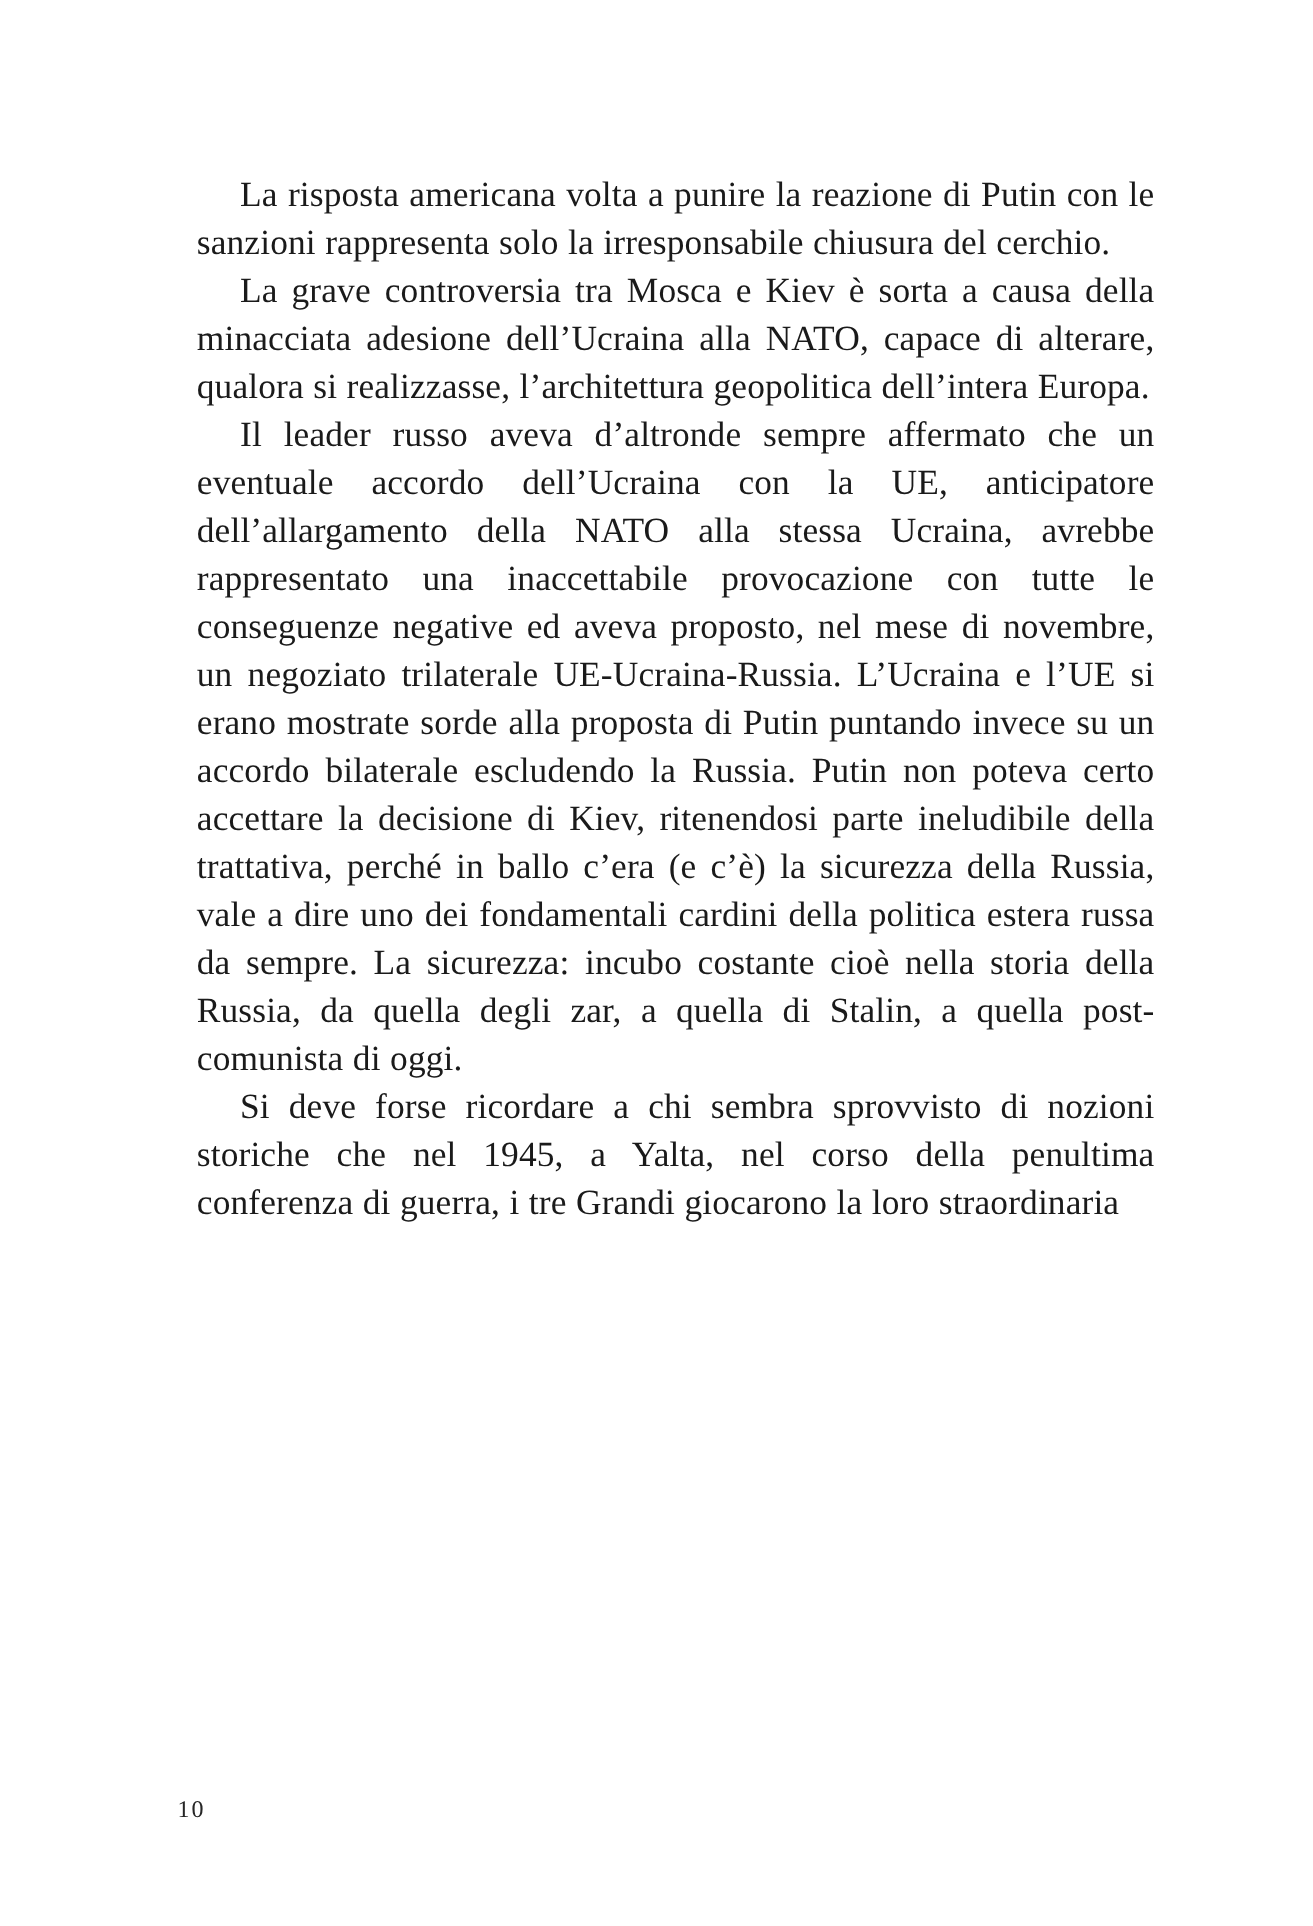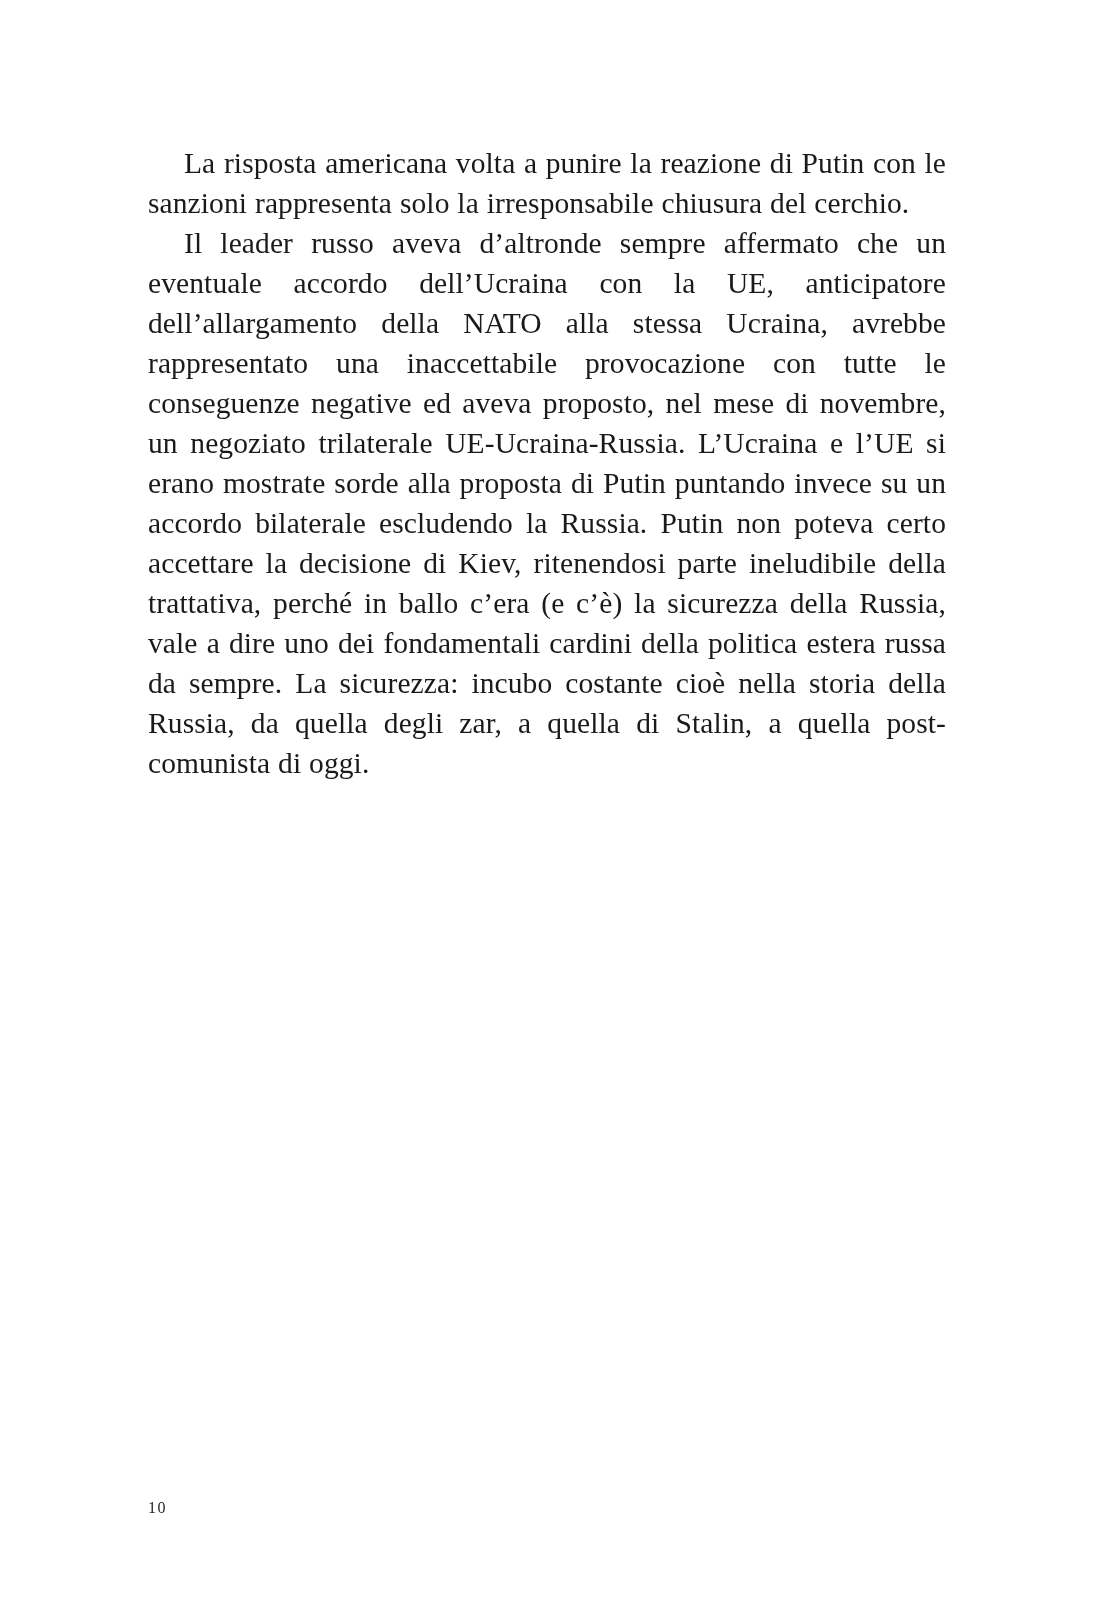--- a/index.html
+++ b/index.html
@@ -17,21 +17,21 @@
 
   .page {
     position: relative;
     width: 1094px;
     height: 1605px;
     background: #ffffff;
   }
 
   .text-block {
     position: absolute;
-    left: 148px;
+    left: 164px;
     top: 143px;
     width: 798px;
   }
 
   .para {
     margin: 0;
     text-align: justify;
     text-justify: inter-word;
     text-indent: 36px;
     font-size: 29.5px;
@@ -44,33 +44,35 @@
 
   
   .para:last-child {
     margin-bottom: 0;
   }
 
   .folio {
     position: absolute;
     left: 148px;
     top: 1496px;
-    font-size: 16px;
+    font-size: 20px;
     line-height: 24px;
     letter-spacing: 1.6px;
     color: #262626;
     font-variant-numeric: oldstyle-nums;
     text-align: right;
   }
 </style>
 </head>
 <body>
 
 <div class="page">
 
   <div class="text-block">
     <p class="para">La risposta americana volta a punire la reazione di Putin con le sanzioni rappresenta solo la irresponsabile chiusura del cerchio.</p>
+    <p class="para">La grave controversia tra Mosca e Kiev è sorta a causa della minacciata adesione dell’Ucraina alla NATO, capace di alterare, qualora si realizzasse, l’architettura geopolitica dell’intera Europa.</p>
     <p class="para">Il leader russo aveva d’altronde sempre affermato che un eventuale accordo dell’Ucraina con la UE, anticipatore dell’allargamento della NATO alla stessa Ucraina, avrebbe rappresentato una inaccettabile provocazione con tutte le conseguenze negative ed aveva proposto, nel mese di novembre, un negoziato trilaterale UE-Ucraina-Russia. L’Ucraina e l’UE si erano mostrate sorde alla proposta di Putin puntando invece su un accordo bilaterale escludendo la Russia. Putin non poteva certo accettare la decisione di Kiev, ritenendosi parte ineludibile della trattativa, perché in ballo c’era (e c’è) la sicurezza della Russia, vale a dire uno dei fondamentali cardini della politica estera russa da sempre. La sicurezza: incubo costante cioè nella storia della Russia, da quella degli zar, a quella di Stalin, a quella post-comunista di oggi.</p>
+    <p class="para">Si deve forse ricordare a chi sembra sprovvisto di nozioni storiche che nel 1945, a Yalta, nel corso della penultima conferenza di guerra, i tre Grandi giocarono la loro straordinaria</p>
   </div>
 
   <div class="folio">10</div>
 
 </div>
 
 </body></html>

